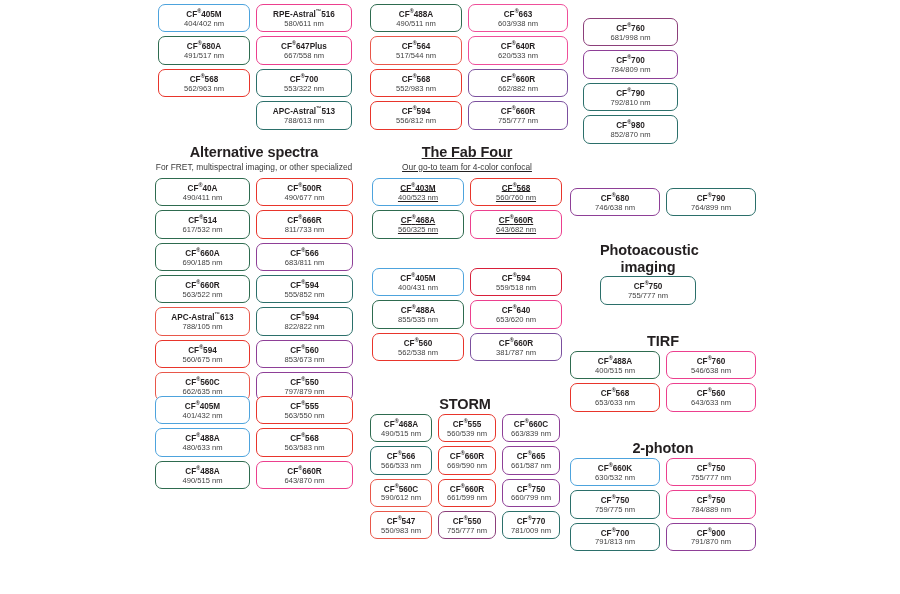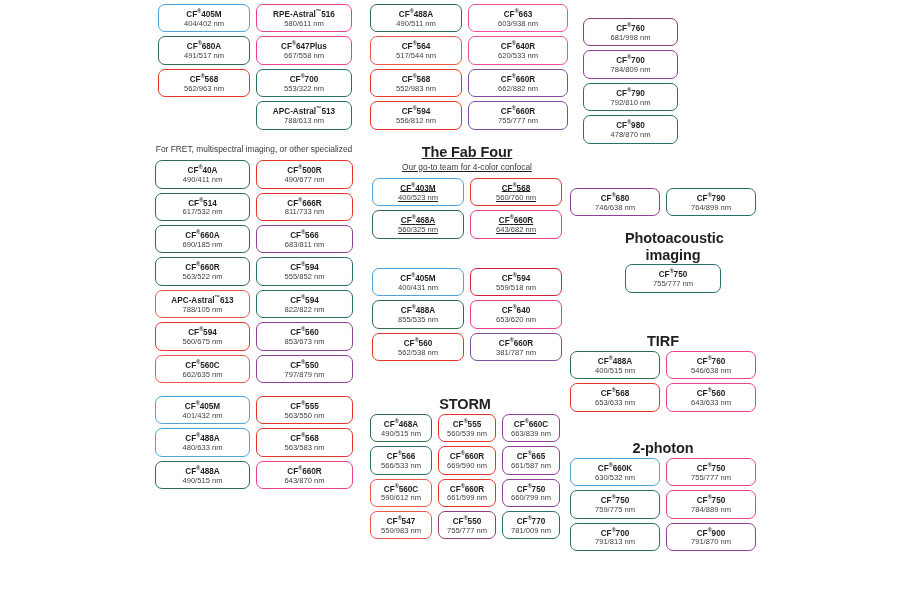--- a/index.html
+++ b/index.html
@@ -153,26 +153,27 @@
           <div class="chip" style="border-color: rgb(142, 63, 151);">
             <div class="nm"><span>CF</span><sup>®</sup><span>700</span></div>
             <div class="wl">784/809 nm</div>
           </div>
           <div class="chip" style="border-color: rgb(43, 111, 106);">
             <div class="nm"><span>CF</span><sup>®</sup><span>790</span></div>
             <div class="wl">792/810 nm</div>
           </div>
           <div class="chip" style="border-color: rgb(43, 111, 106);">
             <div class="nm"><span>CF</span><sup>®</sup><span>980</span></div>
-            <div class="wl">478/870 nm</div>
+            <div class="wl">852/870 nm</div>
           </div>
         </div>
       </div>
     </div>
     <div class="group" style="left: 155px; top: 144px;">
+      <div class="grp-title" style="width: 198px;">Alternative spectra</div>
       <div class="grp-sub" style="width: 198px;">For FRET, multispectral imaging, or other specialized</div>
       <div class="cols">
         <div class="col" style="width: 95px;">
           <div class="chip" style="border-color: rgb(46, 107, 79);">
             <div class="nm"><span>CF</span><sup>®</sup><span>40A</span></div>
             <div class="wl">490/411 nm</div>
           </div>
           <div class="chip" style="border-color: rgb(46, 107, 79);">
             <div class="nm"><span>CF</span><sup>®</sup><span>514</span></div>
             <div class="wl">617/532 nm</div>
@@ -297,21 +298,21 @@
           </div>
         </div>
         <div class="col" style="width: 90px; margin-left: 6px;">
           <div class="chip" style="border-color: rgb(43, 111, 106);">
             <div class="nm"><span>CF</span><sup>®</sup><span>790</span></div>
             <div class="wl">764/899 nm</div>
           </div>
         </div>
       </div>
     </div>
-    <div class="group" style="left: 600px; top: 230px; margin-left: 25px;">
+    <div class="group" style="left: 600px; top: 242px;">
       <div class="grp-title" style="width: 96px;">Photoacoustic imaging</div>
       <div class="cols">
         <div class="col" style="width: 96px;">
           <div class="chip" style="border-color: rgb(43, 111, 106);">
             <div class="nm"><span>CF</span><sup>®</sup><span>750</span></div>
             <div class="wl">755/777 nm</div>
           </div>
         </div>
       </div>
     </div>

